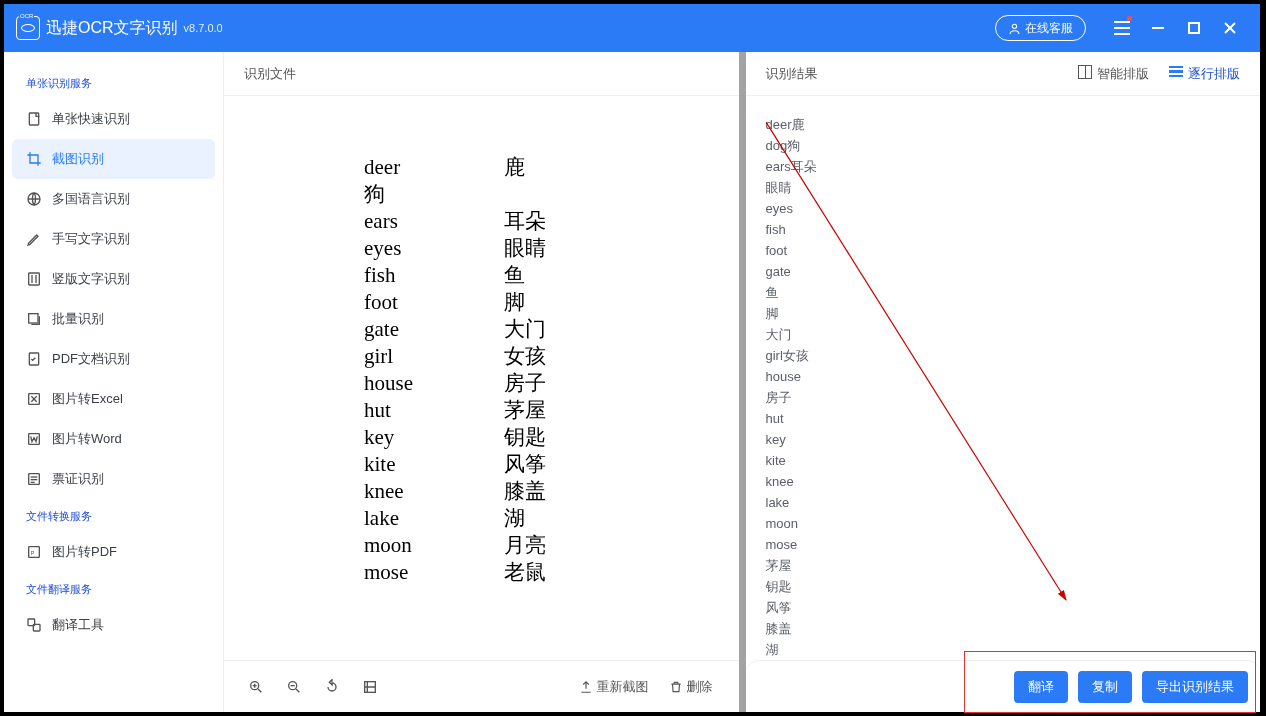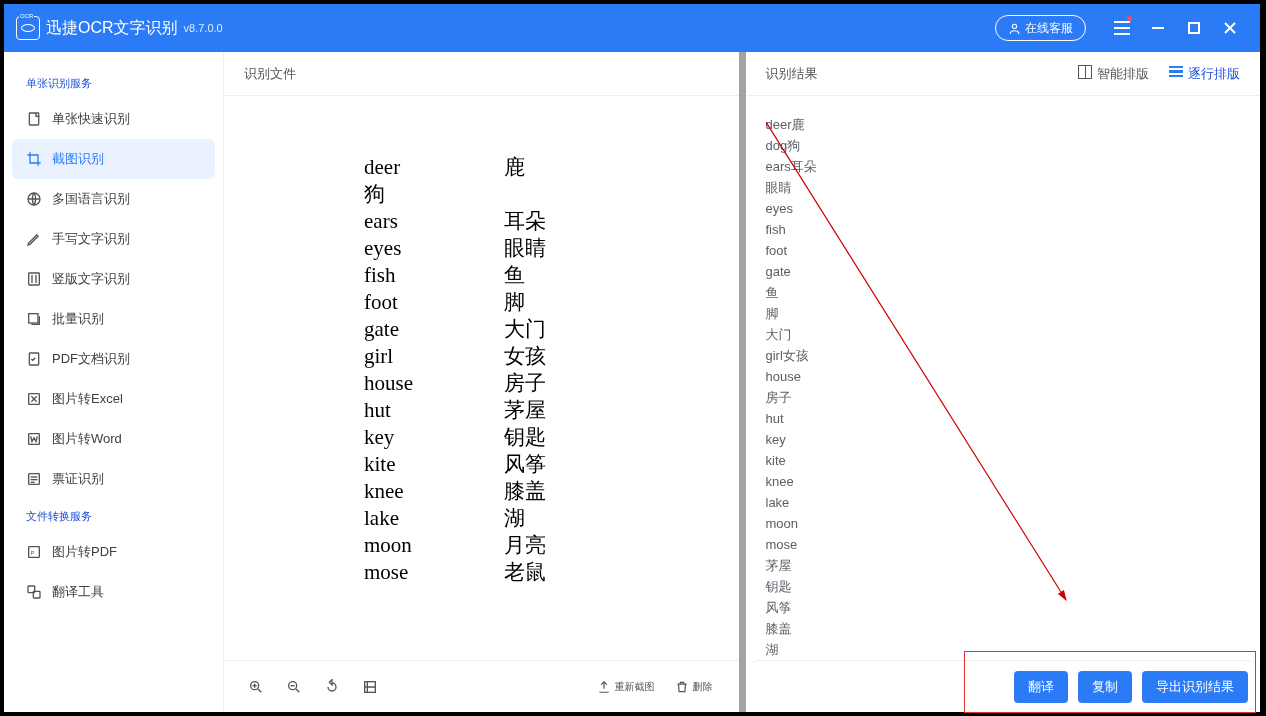--- a/index.html
+++ b/index.html
@@ -36,21 +36,21 @@
 .list-icon span { width: 14px; height: 2.5px; background: #555; margin: 1px 0; }
 .layout-btn.blue .list-icon span { background: #2b7bf6; }
 .pane-body { flex: 1; overflow-y: auto; padding: 18px 0 10px; position: relative; }
 .src-table { padding: 40px 0 0 140px; font-family: "Times New Roman", serif; font-size: 21px; color: #000; }
 .src-row { display: flex; line-height: 27px; }
 .src-en { width: 140px; }
 .res-list { padding: 0 20px; color: #5a5f66; font-size: 13px; line-height: 21px; }
 .pane-foot { height: 52px; display: flex; align-items: center; padding: 0 16px; border-top: 1px solid #eee; color: #555; }
 .tool-btn { width: 32px; height: 32px; display: flex; align-items: center; justify-content: center; border: 1px solid transparent; border-radius: 4px; cursor: pointer; margin-right: 6px; }
 .foot-mid { flex: 1; }
-.txt-btn { display: flex; margin: 0 10px; cursor: pointer; font-size: 10px; }
+.txt-btn { display: flex; align-items: center; margin: 0 10px; cursor: pointer; font-size: 13px; }
 .txt-btn svg { margin-right: 4px; }
 .pane-foot-right { height: 52px; display: flex; align-items: center; justify-content: flex-end; padding: 0 12px; border-top: 1px solid #eee; border-radius: 13px; }
 .primary-btn { background: #2b7bf6; color: #fff; border: none; border-radius: 4px; height: 32px; padding: 0 14px; font-size: 13px; margin-left: 10px; cursor: pointer; }
 .ann-arrow { position: absolute; left: 762px; top: 118px; pointer-events: none; }
 .ann-box { position: absolute; left: 960px; top: 647px; width: 292px; height: 62px; border: 1px solid #d33; pointer-events: none; }
 </style>
 </head>
 <body>
 
 <div class="app-frame">
@@ -174,20 +174,21 @@
 
       <div class="side-hdr">文件转换服务</div>
       <div class="side-item">
         <svg width="16" height="16" viewBox="0 0 24 24" fill="none" stroke="#555" stroke-width="2">
             <rect x="4" y="4" width="16" height="16" rx="1"></rect>
             <text x="7" y="16" font-size="8" fill="#555" stroke="none">P</text>
           </svg>
         <span>图片转PDF</span>
       </div>
 
+      <div class="side-hdr">文件翻译服务</div>
       <div class="side-item">
         <svg width="16" height="16" viewBox="0 0 24 24" fill="none" stroke="#555" stroke-width="2">
             <rect x="3" y="3" width="10" height="10" rx="1"></rect>
             <rect x="11" y="11" width="10" height="10" rx="1"></rect>
           </svg>
         <span>翻译工具</span>
       </div>
     </div>
 
     <div class="main">

